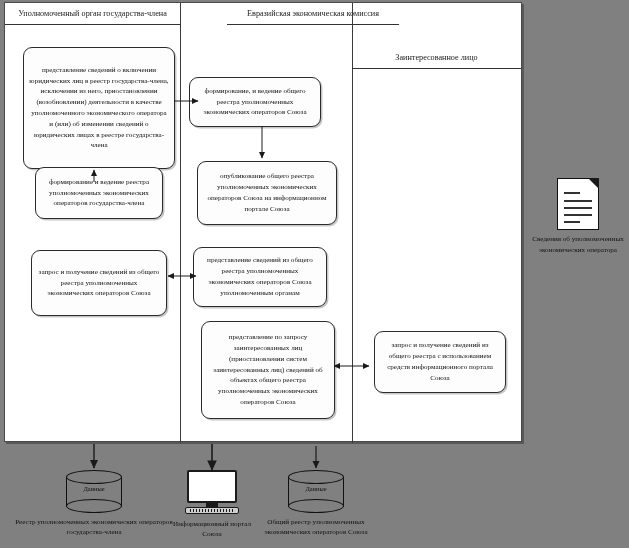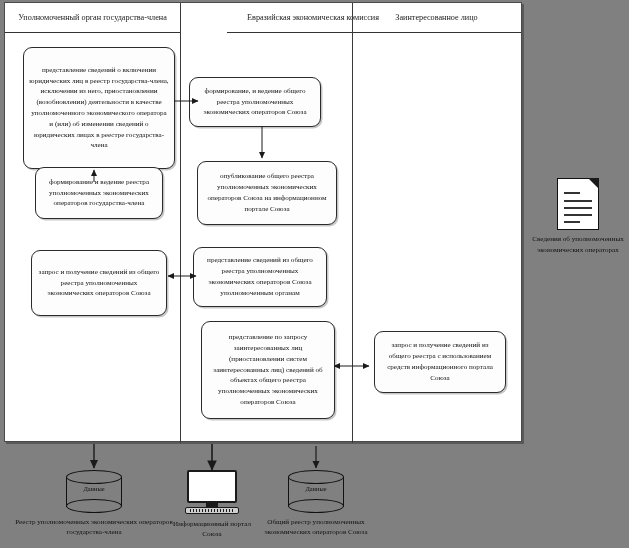--- a/index.html
+++ b/index.html
@@ -13,21 +13,21 @@
   .panel{
     position:absolute;
     left:4px;top:2px;
     width:518px;height:440px;
     background:#ffffff;
     border:1px solid #4a4a4a;
     box-shadow:2px 2px 0 rgba(0,0,0,0.30);
     box-sizing:border-box;
   }
   .lane-head{
-    position:absolute;top:0;height:30px;
+    position:absolute;top:0;height:22px;
     box-sizing:border-box;
     border-bottom:1px solid #333;
     display:flex;align-items:center;justify-content:center;
     font-size:8.2px;color:#1a1a1a;
     text-align:center;
     line-height:1.2;
   }
   .lane-div{
     position:absolute;top:0;width:1px;height:440px;
     background:#3a3a3a;
@@ -105,21 +105,21 @@
 <body>
 
 <div class="panel">
 
   <div class="lane-head" style="left:0;width:175px;">
     <span>Уполномоченный орган государства-члена</span>
   </div>
   <div class="lane-head" style="left:175px;width:172px;margin-left:47px;">
     <span>Евразийская экономическая комиссия</span>
   </div>
-  <div class="lane-head" style="left:347px;width:169px;">
+  <div class="lane-head" style="left:347px;width:169px;margin-top:44px;">
     <span>Заинтересованное лицо</span>
   </div>
 
   <div class="lane-div" style="left:175px;"></div>
   <div class="lane-div" style="left:347px;"></div>
 
   <div class="box" style="left:18px;top:44px;width:152px;height:122px;">
     <span>представление сведений о включении юридических лиц в реестр государства-члена, исключении из него, приостановлении (возобновлении) деятельности в качестве уполномоченного экономического оператора и (или) об изменении сведений о юридических лицах в реестре государства-члена</span>
   </div>
 
@@ -180,21 +180,21 @@
 <div class="icon-wrap" style="left:530px;top:178px;width:96px;">
   <div class="doc">
     <div class="sheet"></div>
     <div class="fold"></div>
     <div class="ln" style="top:14px;width:16px;"></div>
     <div class="ln" style="top:22px;width:28px;"></div>
     <div class="ln" style="top:29px;width:28px;"></div>
     <div class="ln" style="top:36px;width:28px;"></div>
     <div class="ln" style="top:43px;width:16px;"></div>
   </div>
-  <div class="doc-caption">Сведения об уполномоченных экономических операторах</div>
+  <div class="doc-caption">Сведения об уполномоченных экономических оператора</div>
 </div>
 
 <div class="icon-wrap" style="left:14px;top:470px;width:160px;">
   <div class="cyl">
     <div class="body"></div>
     <div class="bot"></div>
     <div class="top"></div>
     <div class="lbl">Данные</div>
   </div>
   <div class="icon-caption">Реестр уполномоченных экономических операторов государства-члена</div>

